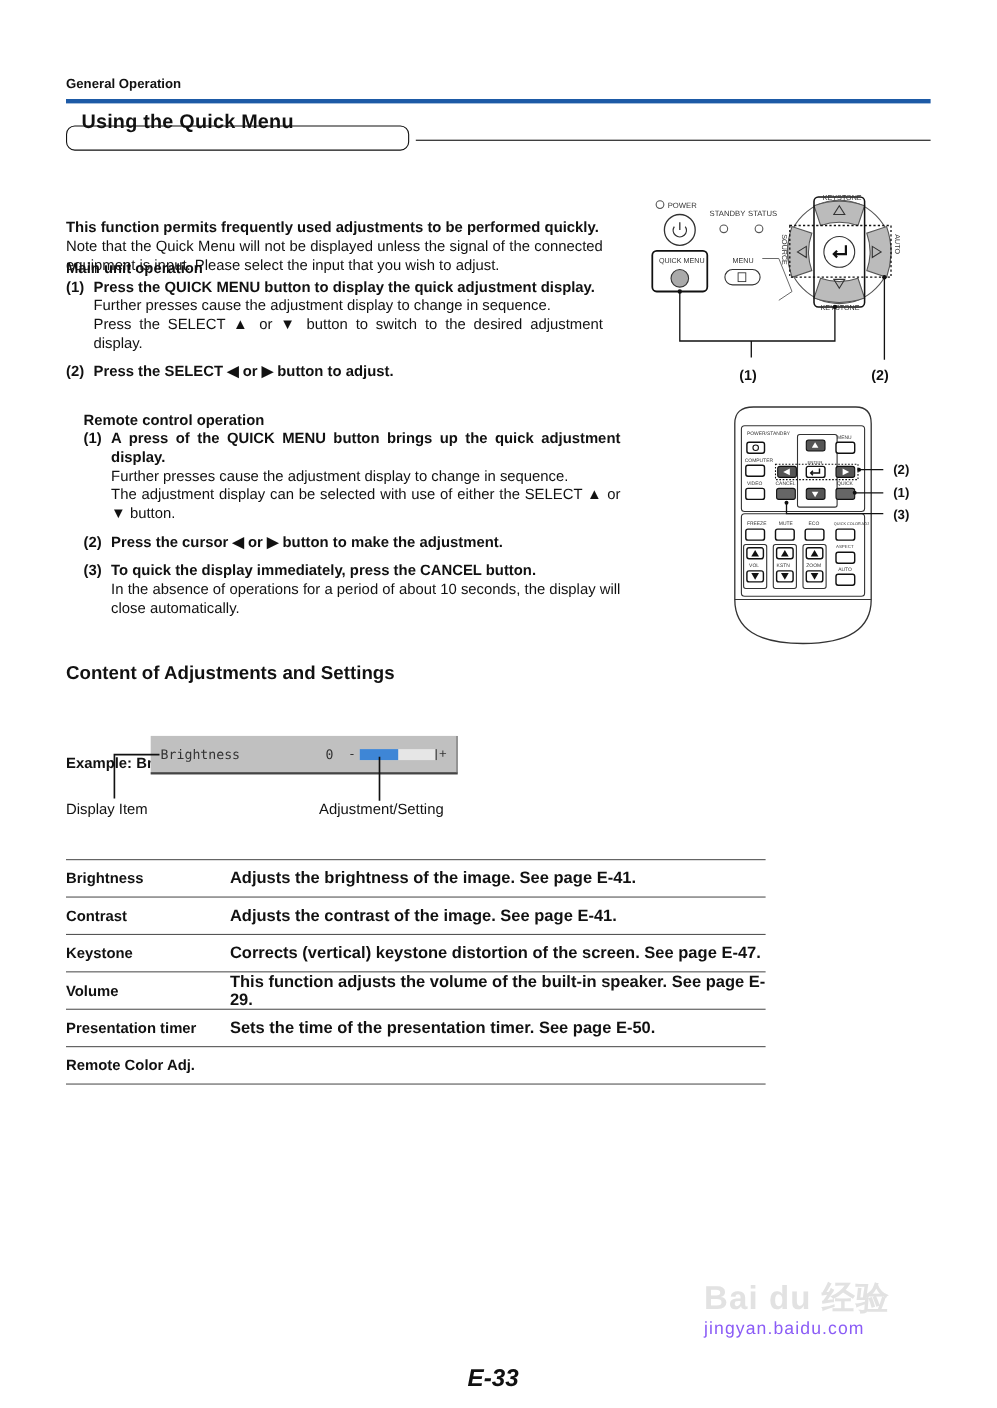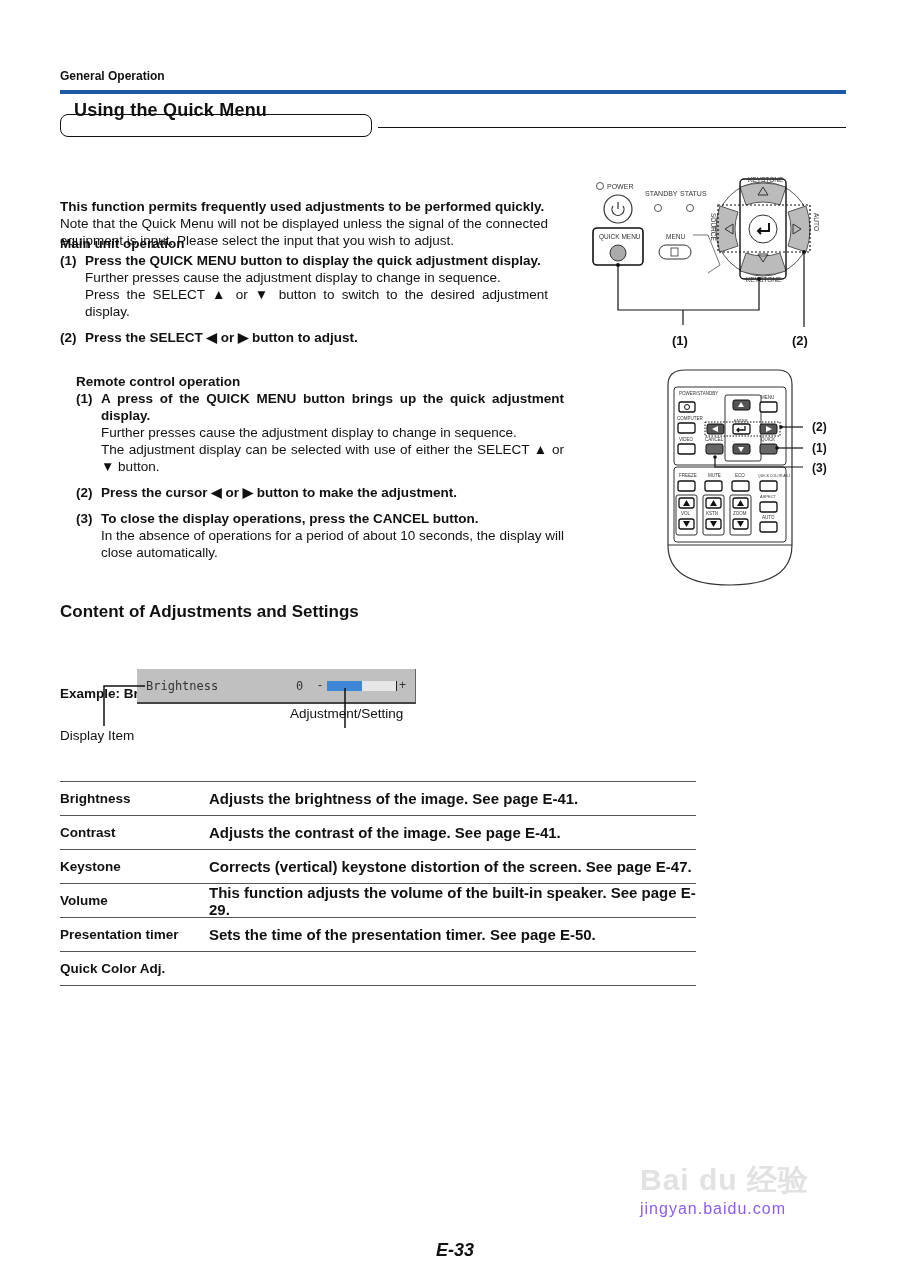--- a/index.html
+++ b/index.html
@@ -42,21 +42,21 @@
 
   .caption { font-size: 13.5px; text-align: center; }
 
   
   .tbl { left: 60px; top: 781px; width: 636px; }
   .tbl-row { display: flex; height: 34px; align-items: center; border-top: 1px solid #555; box-sizing: border-box; }
   .tbl-row:last-child { border-bottom: 1px solid #555; height: 35px; }
   .tbl-key { width: 149px; font-weight: bold; font-size: 13.5px; }
   .tbl-val { flex: 1; font-weight: bold; font-size: 15px; }
 
-  .page-num { left: 436px; top: 1240px; font-size: 18px; font-weight: bold; font-style: italic; }
+  .page-num { left: 425px; top: 1240px; font-size: 22px; font-weight: bold; font-style: italic; }
 
   .watermark { left: 640px; top: 1160px; color: #e2e2e2; font-size: 30px; font-weight: bold; letter-spacing: 1px; }
   .watermark2 { left: 640px; top: 1200px; color: #8b5cf6; font-size: 16px; letter-spacing: 1px; }
 
   svg text { font-family: "Liberation Sans", sans-serif; }
 </style>
 </head>
 <body>
 
 <div class="abs section-label">General Operation</div>
@@ -101,21 +101,21 @@
   </div>
   <div class="step" style="margin-top:9px;">
     <div class="num">(2)</div>
     <div class="body">
       <div class="bold">Press the cursor ◀ or ▶ button to make the adjustment.</div>
     </div>
   </div>
   <div class="step" style="margin-top:9px;">
     <div class="num">(3)</div>
     <div class="body justify">
-      <div class="bold">To close the display operations, press the CANCEL button.</div>
+      <div class="bold">To quick the display immediately, press the CANCEL button.</div>
       <div>In the absence of operations for a period of about 10 seconds, the display will close automatically.</div>
     </div>
   </div>
 </div>
 
 <svg class="abs" style="left:580px; top:165px;" width="250" height="190">
   <g>
     <circle cx="20" cy="21" r="3.5" fill="#fff" stroke="#555" stroke-width="1"></circle>
     <text x="27" y="24" font-size="7" fill="#333">POWER</text>
   </g>
@@ -265,21 +265,21 @@
 <div class="abs osd-bar">
   <div class="osd-fill" id="osd-fill" style="width: 50%; background: rgb(62, 134, 214);"></div>
 </div>
 <div class="abs osd-plus">+</div>
 
 <svg class="abs" style="left:95px; top:680px;" width="260" height="50">
   <polyline points="50,6 9,6 9,46" fill="none" stroke="#111" stroke-width="1.5"></polyline>
   <line x1="250" y1="8" x2="250" y2="48" stroke="#111" stroke-width="1.5"></line>
 </svg>
 <div class="abs caption" style="left:60px; top:728px;">Display Item</div>
-<div class="abs caption" style="left:290px; top:706px;">Adjustment/Setting</div>
+<div class="abs caption" style="left:290px; top:728px;">Adjustment/Setting</div>
 
 <div class="abs tbl">
   <div class="tbl-row">
     <div class="tbl-key">Brightness</div>
     <div class="tbl-val">Adjusts the brightness of the image. See page E-41.</div>
   </div>
   <div class="tbl-row">
     <div class="tbl-key">Contrast</div>
     <div class="tbl-val">Adjusts the contrast of the image. See page E-41.</div>
   </div>
@@ -289,20 +289,20 @@
   </div>
   <div class="tbl-row">
     <div class="tbl-key">Volume</div>
     <div class="tbl-val">This function adjusts the volume of the built-in speaker. See page E-29.</div>
   </div>
   <div class="tbl-row">
     <div class="tbl-key">Presentation timer</div>
     <div class="tbl-val">Sets the time of the presentation timer. See page E-50.</div>
   </div>
   <div class="tbl-row">
-    <div class="tbl-key">Quick Color Adj.</div>
+    <div class="tbl-key">Remote Color Adj.</div>
   </div>
 </div>
 
 <div class="abs watermark">Bai du 经验</div>
 <div class="abs watermark2">jingyan.baidu.com</div>
 
 <div class="abs page-num">E-33</div>
 
 </body></html>

